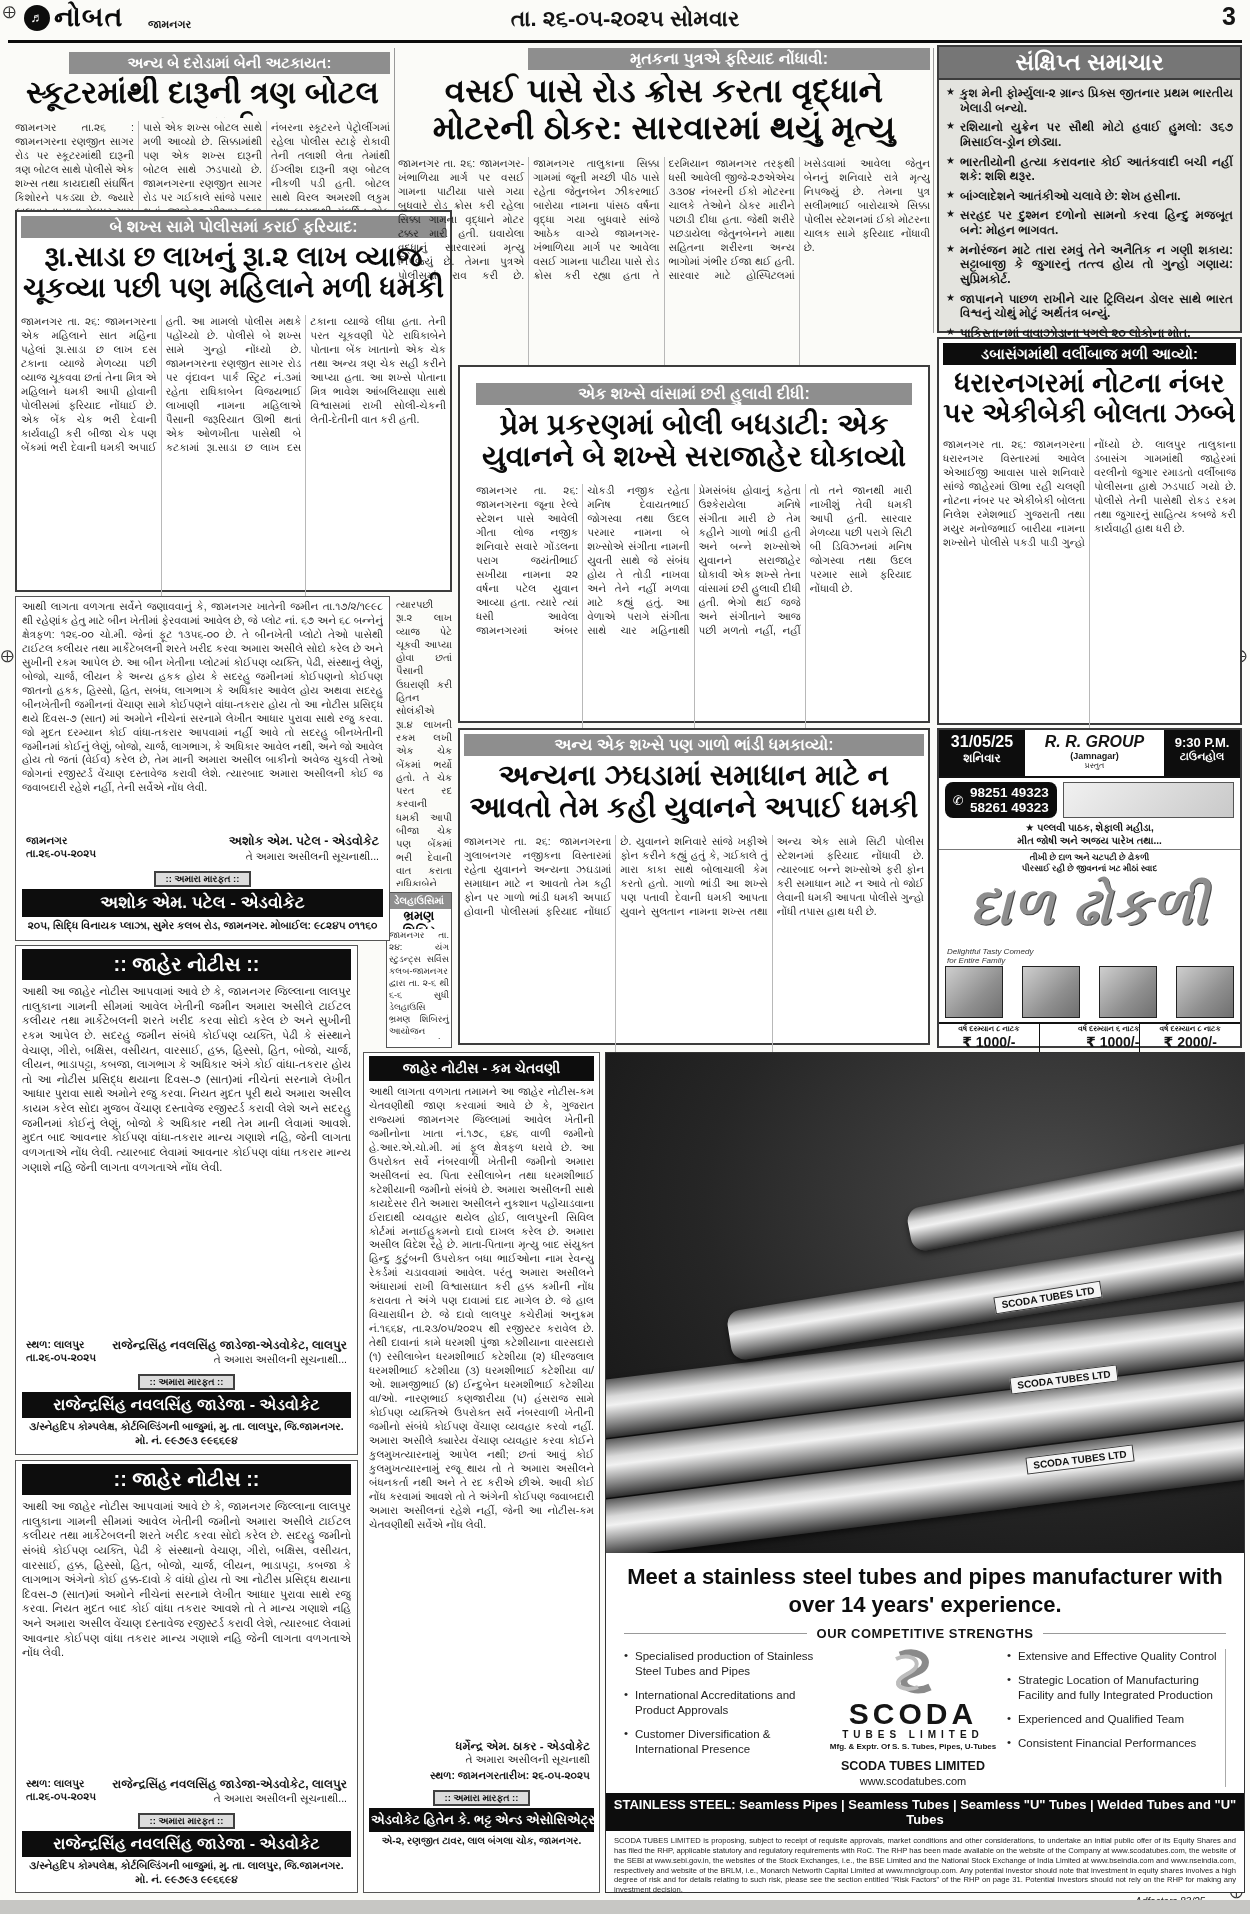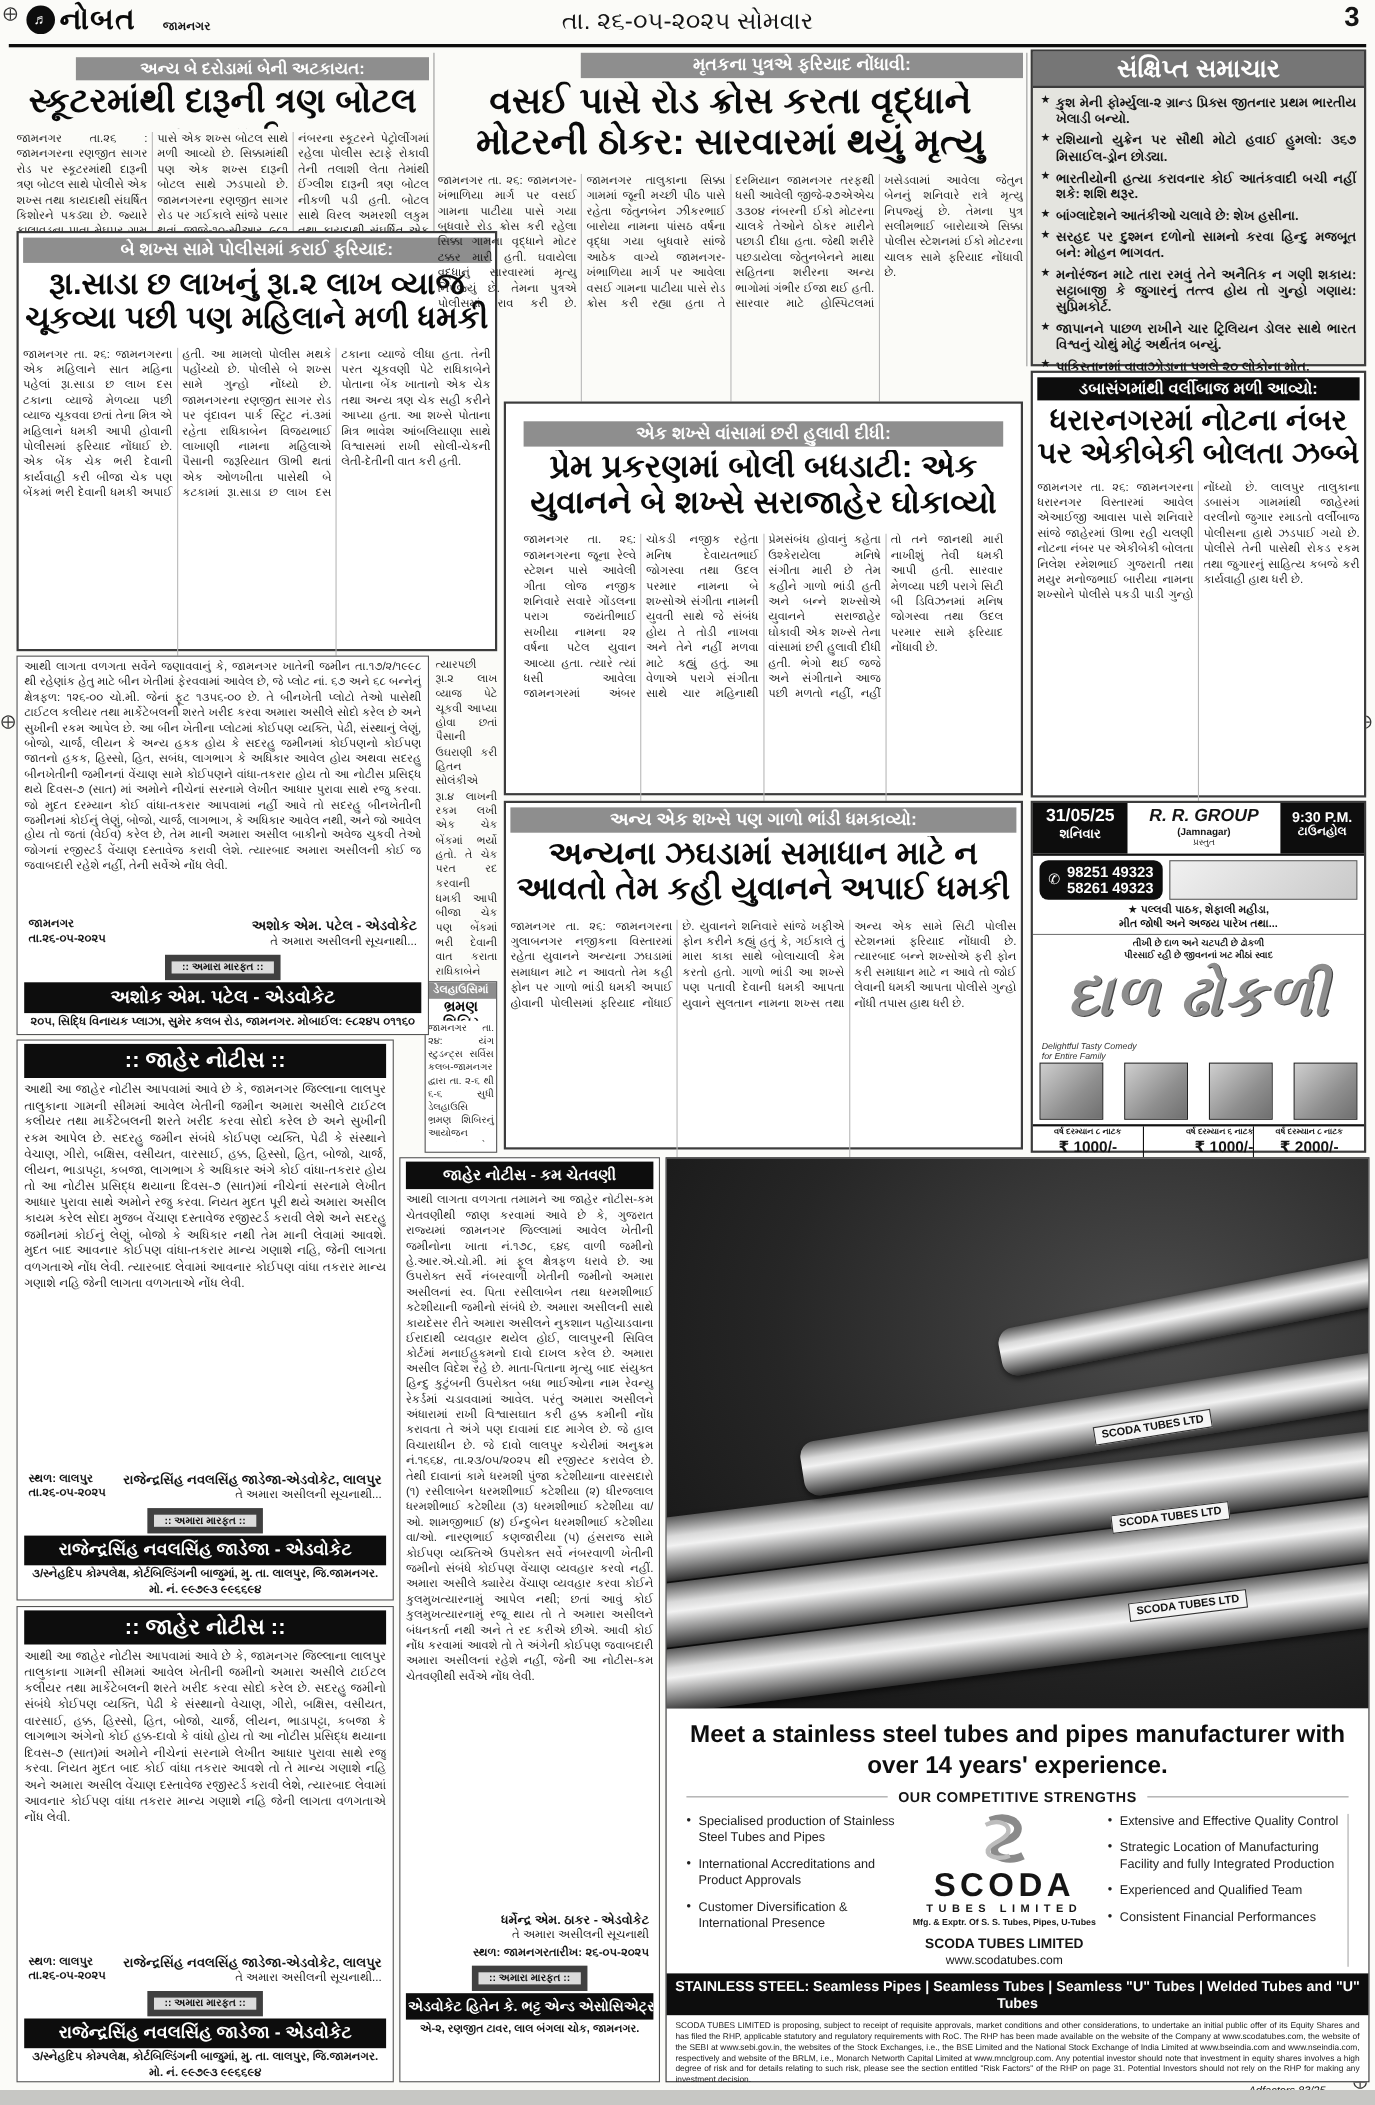--- a/index.html
+++ b/index.html
@@ -10,21 +10,21 @@
   .bx1{border:1.5px solid #555;background:#fff;}
   .kick{background:#8e8e8e;color:#fff;font-weight:700;text-align:center;padding:2px 6px;overflow:hidden;white-space:nowrap;}
   .kick.blk{background:#0d0d0d;}
   .hl{font-weight:800;text-align:center;line-height:1.12;color:#0a0a0a;overflow:hidden;}
   .bt{font-size:10.5px;line-height:1.33;text-align:justify;color:#1c1c1c;overflow:hidden;}
   .c2{column-count:2;column-gap:9px;column-rule:1px solid #b8b8b8;}
   .c3{column-count:3;column-gap:9px;column-rule:1px solid #b8b8b8;}
   .c4{column-count:4;column-gap:9px;column-rule:1px solid #b8b8b8;}
   .nhead{background:#0d0d0d;color:#fff;font-weight:800;text-align:center;font-size:20px;padding:4px 0;overflow:hidden;white-space:nowrap;}
   .viawrap{text-align:center;margin:3px 0 2px 0;}
-  .via{display:inline-block;background:#dcdcdc;border:6px solid #404040;font-size:9.5px;font-weight:700;padding:0 10px;color:#111;}
+  .via{display:inline-block;background:#dcdcdc;border:2px solid #404040;font-size:9.5px;font-weight:700;padding:0 10px;color:#111;}
   .advbar{background:#0d0d0d;color:#fff;font-weight:800;text-align:center;font-size:17px;padding:4px 2px;overflow:hidden;white-space:nowrap;}
   .sig{display:flex;justify-content:space-between;font-weight:700;font-size:10.5px;line-height:1.25;padding:2px 4px;}
   .addr{text-align:center;font-weight:700;font-size:10.5px;line-height:1.3;padding:2px 3px;}
   .vrule{background:#9a9a9a;width:1px;}
   .regmark{color:#333;font-size:13px;font-weight:400;}
   .star-item{position:relative;padding-left:14px;font-size:12px;font-weight:700;line-height:1.22;margin-bottom:5px;text-align:justify;}
   .star-item::before{content:"★";position:absolute;left:0;top:0;font-size:10px;}
   .sc-bullet{position:relative;padding-left:11px;font-size:11.5px;line-height:1.3;margin-bottom:9px;color:#222;}
   .sc-bullet::before{content:"•";position:absolute;left:0;top:-1px;}
   .pipe{position:absolute;border-radius:14px;background:linear-gradient(180deg,#5a5a5a 0%,#d9d9d9 30%,#f2f2f2 45%,#8a8a8a 75%,#2f2f2f 100%);box-shadow:0 3px 6px rgba(0,0,0,.6);}
@@ -38,21 +38,21 @@
 
   <div class="abs regmark" style="left:3px;top:4px">⨁</div>
   <div class="abs regmark" style="left:1px;top:648px">⨁</div>
   <div class="abs regmark" style="left:1234px;top:648px">⨁</div>
   <div class="abs regmark" style="left:1230px;top:1884px">⨁</div>
 
   <div class="abs" style="left:0;top:0;width:1250px;height:40px">
     <span class="abs" style="left:24px;top:5px;width:26px;height:26px;background:#0d0d0d;border-radius:50%;color:#fff;text-align:center;line-height:26px;font-size:13px">♬</span>
     <span class="abs" style="left:54px;top:2px;font-size:27px;font-weight:900;letter-spacing:1px;color:#0a0a0a">નોબત</span>
     <span class="abs" style="left:148px;top:18px;font-size:11px;font-weight:700">જામનગર</span>
-    <span class="abs" style="left:420px;top:6px;width:410px;text-align:center;font-size:22px;font-weight:400">તા. ૨૬-૦૫-૨૦૨૫ સોમવાર</span>
+    <span class="abs" style="left:420px;top:6px;width:410px;text-align:center;font-size:22px;font-weight:700">તા. ૨૬-૦૫-૨૦૨૫ સોમવાર</span>
     <span class="abs" style="left:1222px;top:2px;font-size:25px;font-weight:800">3</span>
   </div>
   <div class="abs" style="left:8px;top:40px;width:1234px;height:3px;background:#0d0d0d"></div>
 
   <div class="abs vrule" style="left:394px;top:48px;height:312px"></div>
   <div class="abs vrule" style="left:933px;top:48px;height:285px"></div>
 
   <div class="abs" style="left:15px;top:52px;width:375px;height:153px">
     <div class="kick" style="margin-left:54px;font-size:15px">અન્ય બે દરોડામાં બેની અટકાયત:</div>
     <div class="hl" style="font-size:31px;height:42px;margin-top:2px">સ્કૂટરમાંથી દારૂની ત્રણ બોટલ ઝડપાઈ</div>

